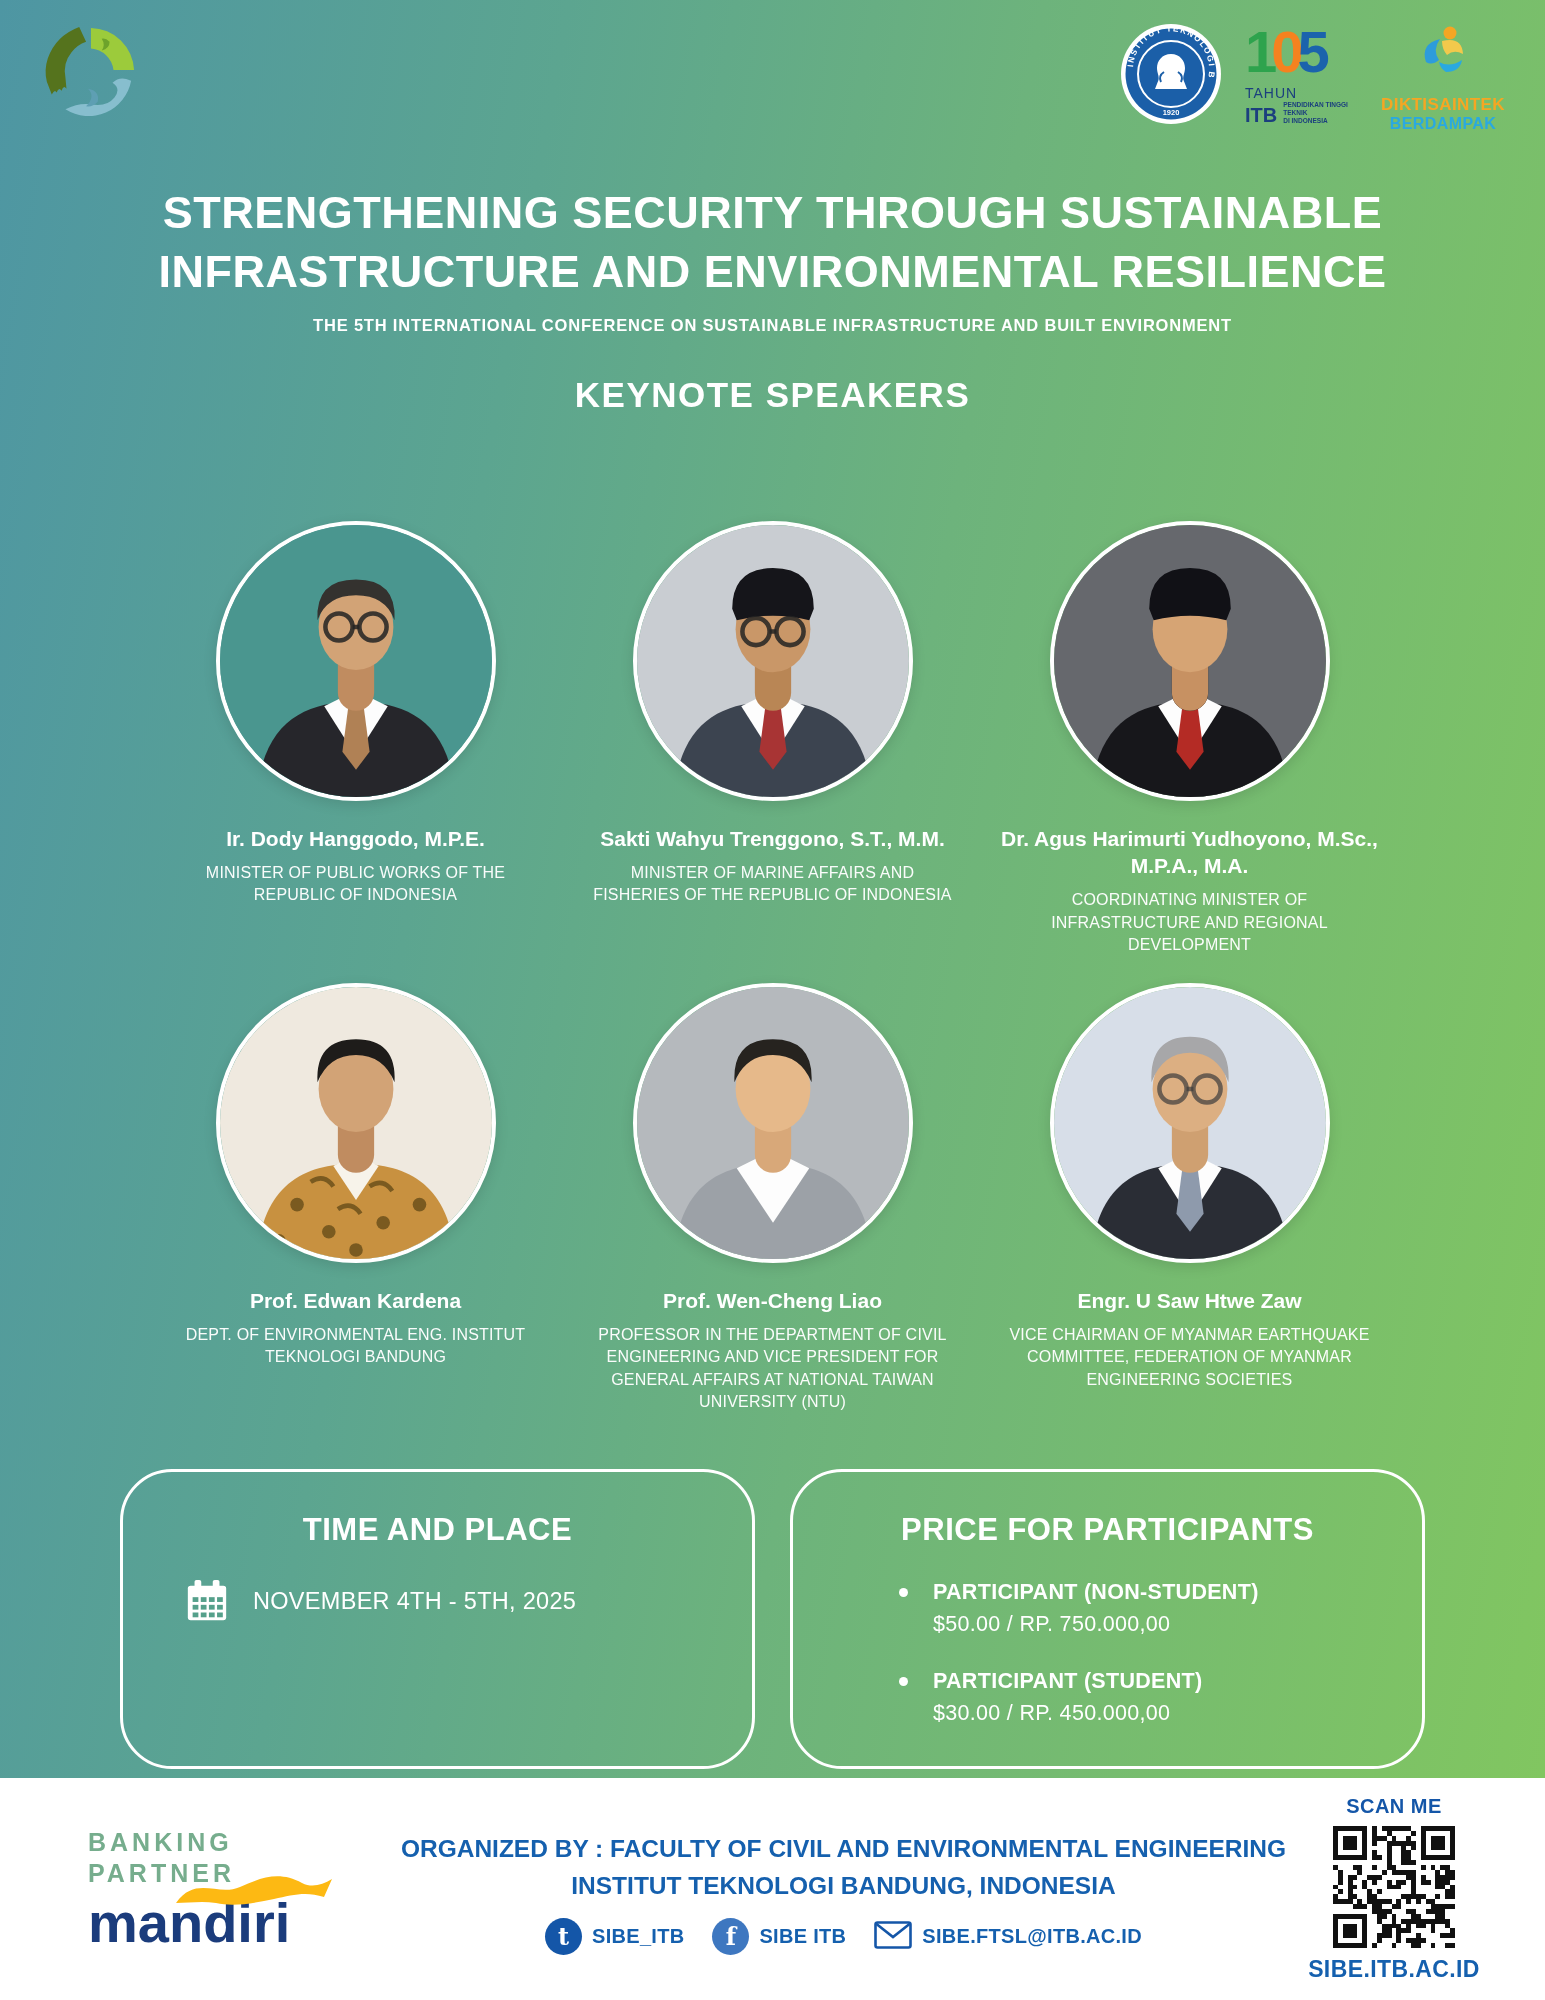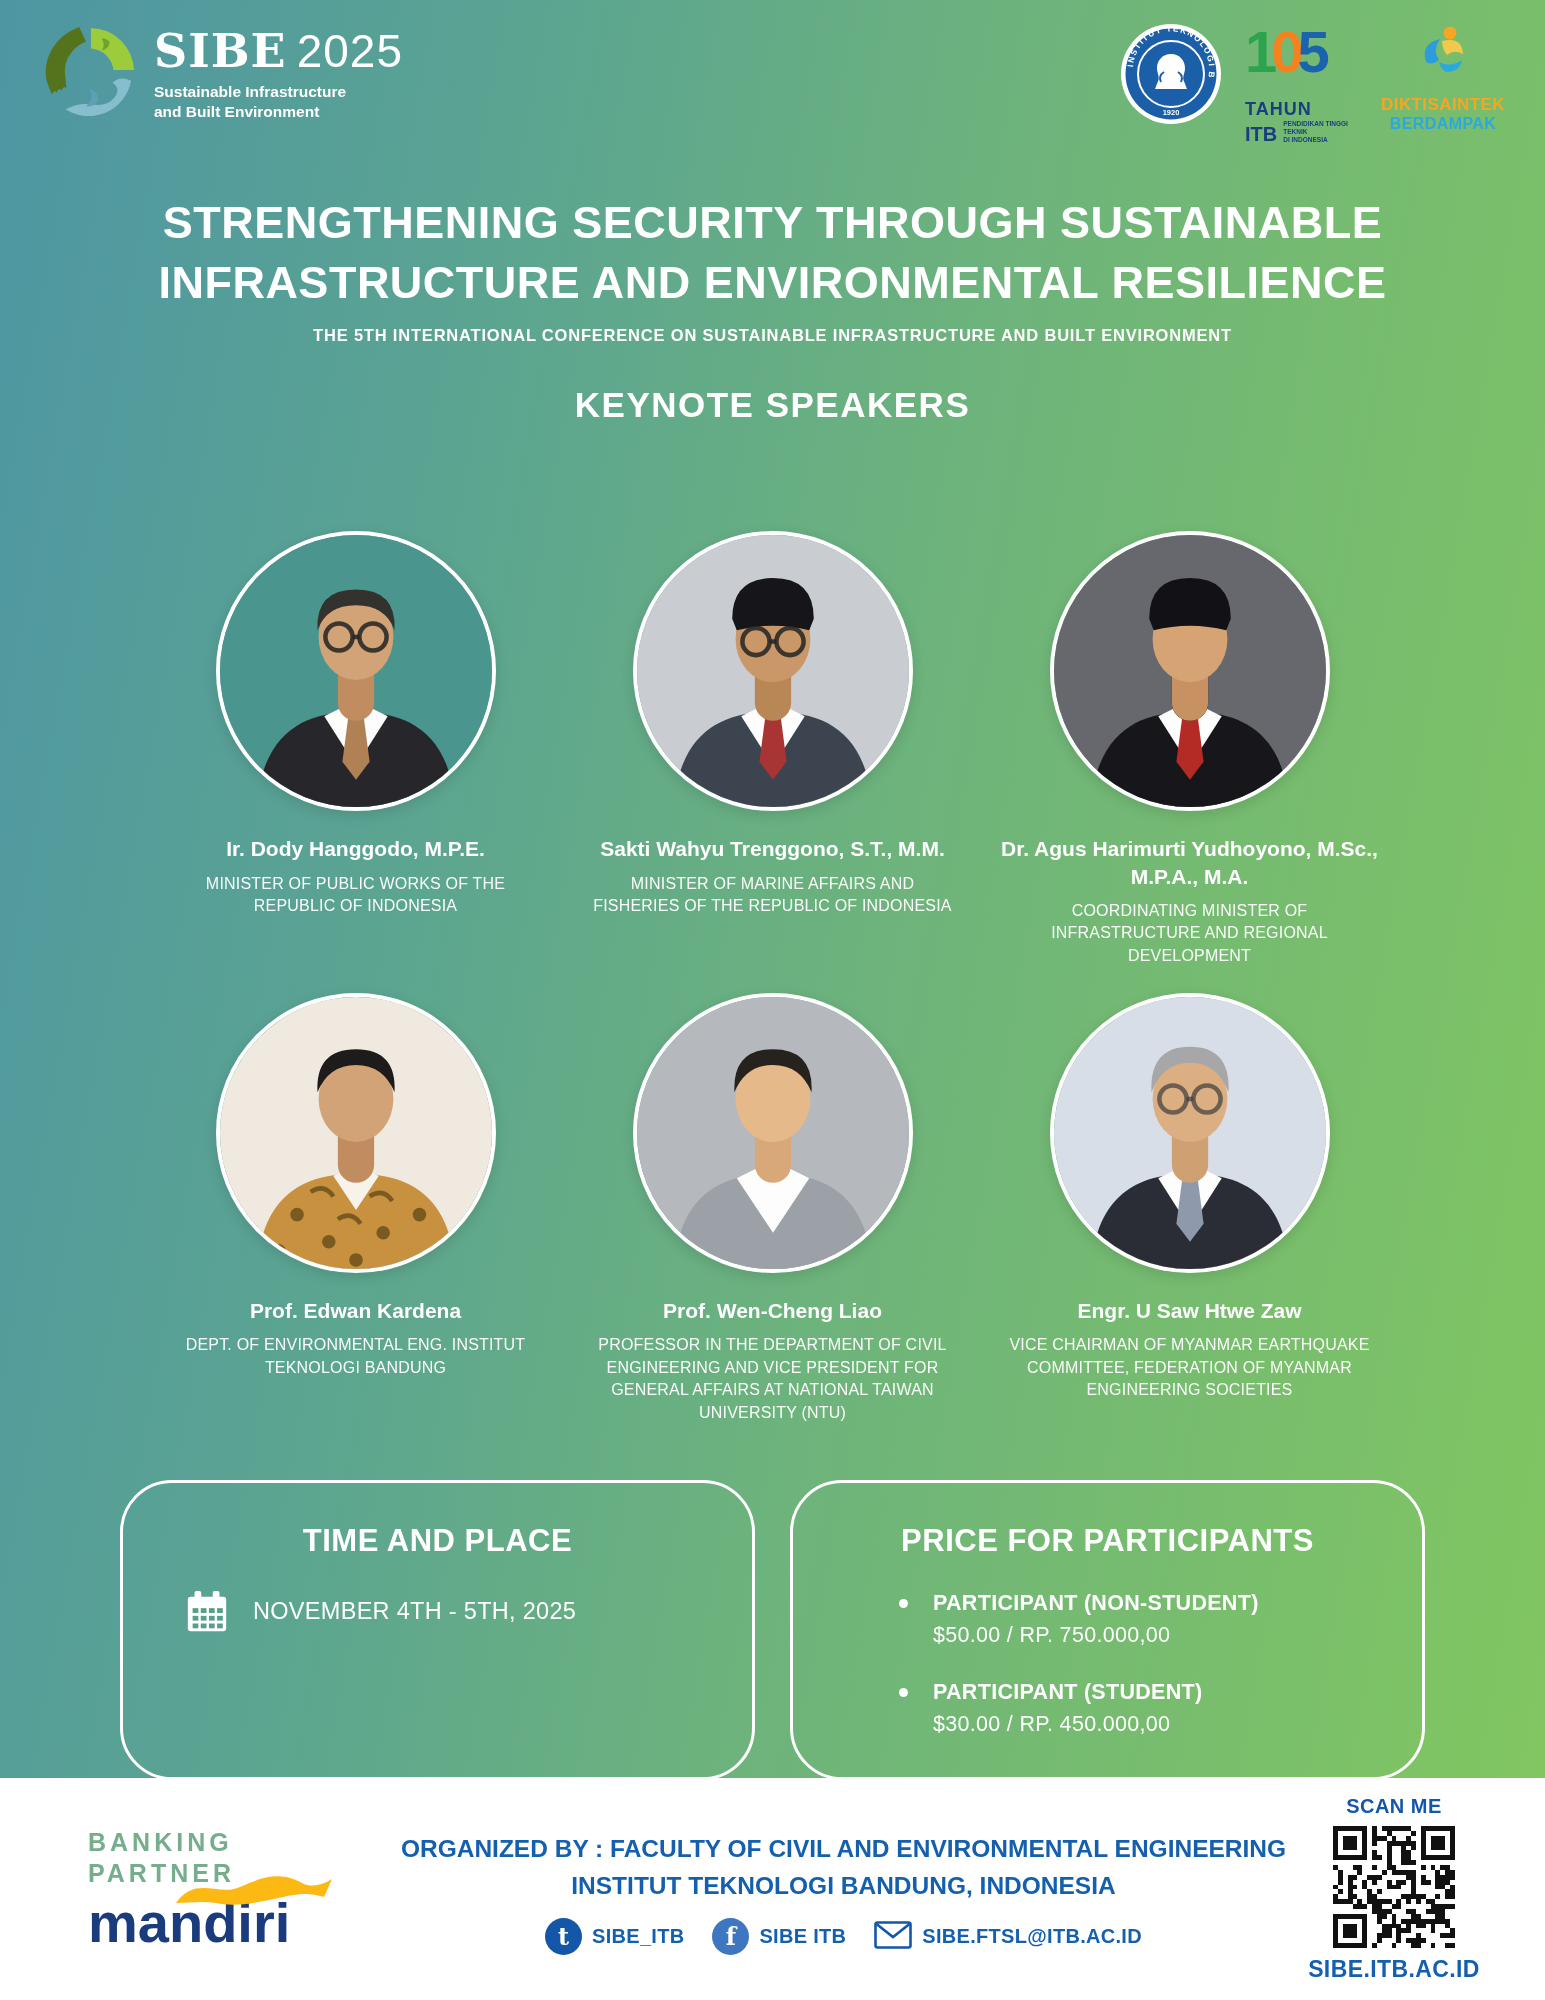--- a/index.html
+++ b/index.html
@@ -68,50 +68,40 @@
   .c-fb{background:#3E77C0;}
   .social-handle{color:#1560AE;font-weight:bold;font-size:20px;letter-spacing:.3px;}
   .qr-block{width:190px;flex:0 0 auto;display:flex;flex-direction:column;align-items:center;}
   .scan-me{color:#1456A8;font-weight:bold;font-size:20px;letter-spacing:.5px;}
   .qr-box{margin:8px 0 8px 0;width:122px;height:122px;}
   .site{color:#1560AE;font-weight:bold;font-size:23px;letter-spacing:.4px;}
 
   
   .l105-digits{font-weight:bold;font-size:58px;line-height:.95;letter-spacing:-6px;}
   .d1{color:#2EA34D;} .d2{color:#F5821F;} .d3{color:#1B63AC;}
-  .l105-tahun{color:#1B3F7E;font-weight:bold;font-size:18px;letter-spacing:1px;margin-top:20px;}
+  .l105-tahun{color:#1B3F7E;font-weight:normal;font-size:14px;letter-spacing:1px;margin-top:6px;}
   .l105-row{display:flex;align-items:flex-end;gap:6px;}
   .l105-itb{color:#1B3F7E;font-weight:bold;font-size:20px;line-height:.9;}
   .l105-small{color:#1B3F7E;font-weight:bold;font-size:6.5px;line-height:1.2;}
 </style>
 </head>
 <body>
 
 <div class="poster">
 
   <div class="top-bar">
     <div class="sibe-brand">
       <div class="sibe-mark">
         <svg viewBox="0 0 100 100">
           <path d="M40 3 Q16 12 8 35 Q4 47 7 59 L12 72 Q15 66 17 70 Q19 64 22 68 Q24 62 27 66 L26 55 Q23 40 32 29 Q38 21 47 18 Z" fill="#55731D"></path>
           <path d="M52 4 A 45 45 0 0 1 96 47 L75 47 A 25 25 0 0 0 52 25 Z" fill="#9CCB3B"></path>
           <path d="M63 15 q4 6 0 12 q8 -2 8 -9 q-4 -4 -8 -3 Z" fill="#6DA32B"></path>
           <path d="M93 58 A 44 44 0 0 1 26 87 Q40 80 52 82 Q68 85 76 75 Q83 66 74 60 Q80 54 88 56 Z" fill="#87BECE"></path>
           <path d="M47 84 q10 -10 2 -18 q12 2 10 13 q-5 6 -12 5 Z" fill="#5E9FB3"></path>
         </svg>
-      </div>
-      <div class="sibe-words">
-        <div class="sibe-line1">
-          <span class="sibe-serif">SIBE</span>
-          <span class="sibe-year">2025</span>
-        </div>
-        <div class="sibe-tagline">
-          <div>Sustainable Infrastructure</div>
-          <div>and Built Environment</div>
-        </div>
       </div>
     </div>
 
     <div class="partner-row">
       <div class="itb-seal">
         <svg viewBox="0 0 100 100">
           <circle cx="50" cy="50" r="50" fill="#fff"></circle>
           <circle cx="50" cy="50" r="45.5" fill="#1B5FA8"></circle>
           <circle cx="50" cy="50" r="33" fill="none" stroke="#fff" stroke-width="2"></circle>
           <defs>

